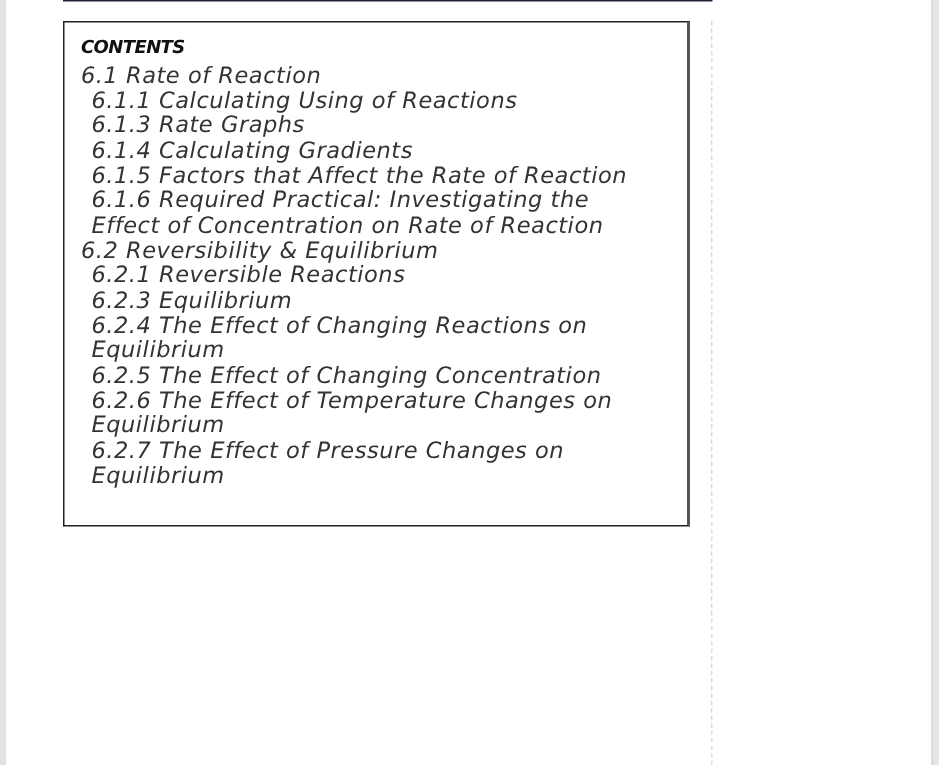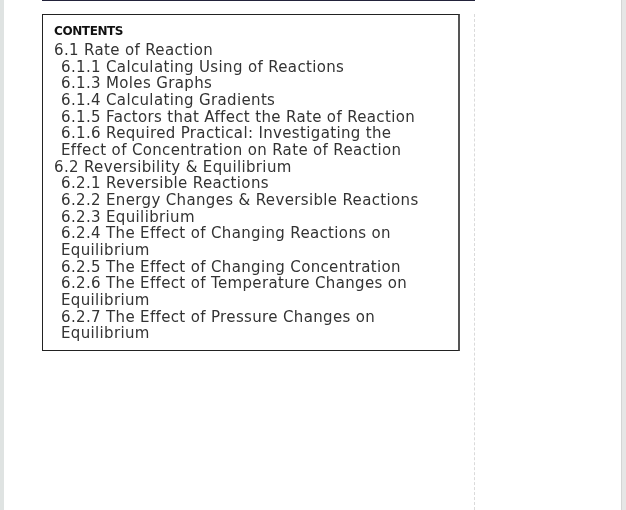--- a/index.html
+++ b/index.html
@@ -43,20 +43,21 @@
       border-left: 1px dashed #dadada;
     }
     .toc-box {
       position: absolute;
       left: 42px; top: 14px;
       width: 415px; height: 335px;
       border: 1px solid #222;
       border-right: 2px solid #555;
       background: #fff;
       box-sizing: content-box;
+      font-style: italic;
     }
     .toc-title {
       position: absolute;
       left: 11px; top: 9px;
       font-family: "DejaVu Sans", sans-serif;
       font-weight: bold;
       font-size: 12px;
       color: #111;
       letter-spacing: -0.4px;
     }
@@ -84,27 +85,26 @@
 <div class="viewport">
   <div class="left-edge"></div>
   <div class="top-bar"></div>
   <div class="column-guide"></div>
 
   <div class="toc-box">
     <div class="toc-title">CONTENTS</div>
     <ul class="toc-list">
       <li class="toc-item lvl1">6.1 Rate of Reaction</li>
       <li class="toc-item lvl2">6.1.1 Calculating Using of Reactions</li>
-      <li class="toc-item lvl2">6.1.3 Moles Graphs</li>
+      <li class="toc-item lvl2">6.1.3 Rate Graphs</li>
       <li class="toc-item lvl2">6.1.4 Calculating Gradients</li>
       <li class="toc-item lvl2">6.1.5 Factors that Affect the Rate of Reaction</li>
       <li class="toc-item lvl2">6.1.6 Required Practical: Investigating the Effect of Concentration on Rate of Reaction</li>
       <li class="toc-item lvl1">6.2 Reversibility &amp; Equilibrium</li>
       <li class="toc-item lvl2">6.2.1 Reversible Reactions</li>
-      <li class="toc-item lvl2">6.2.2 Energy Changes &amp; Reversible Reactions</li>
       <li class="toc-item lvl2">6.2.3 Equilibrium</li>
       <li class="toc-item lvl2">6.2.4 The Effect of Changing Reactions on Equilibrium</li>
       <li class="toc-item lvl2">6.2.5 The Effect of Changing Concentration</li>
       <li class="toc-item lvl2">6.2.6 The Effect of Temperature Changes on Equilibrium</li>
       <li class="toc-item lvl2">6.2.7 The Effect of Pressure Changes on Equilibrium</li>
     </ul>
   </div>
 
   <div class="right-edge"></div>
 </div>

